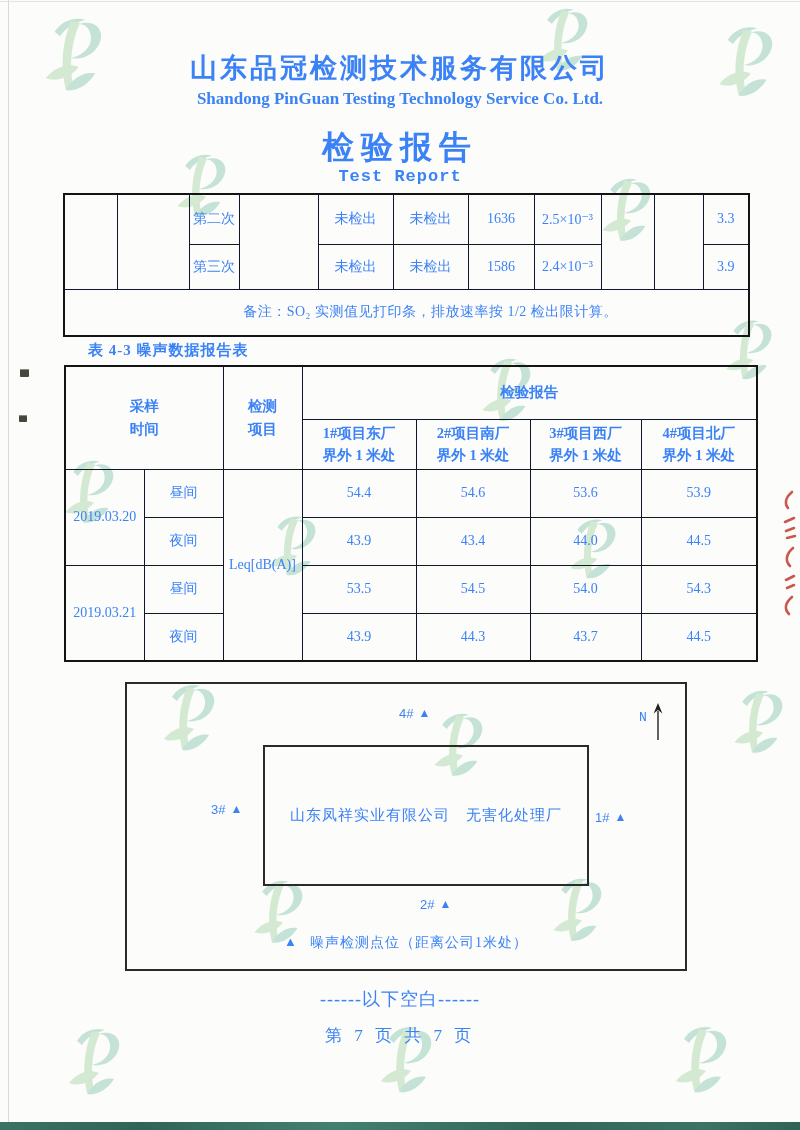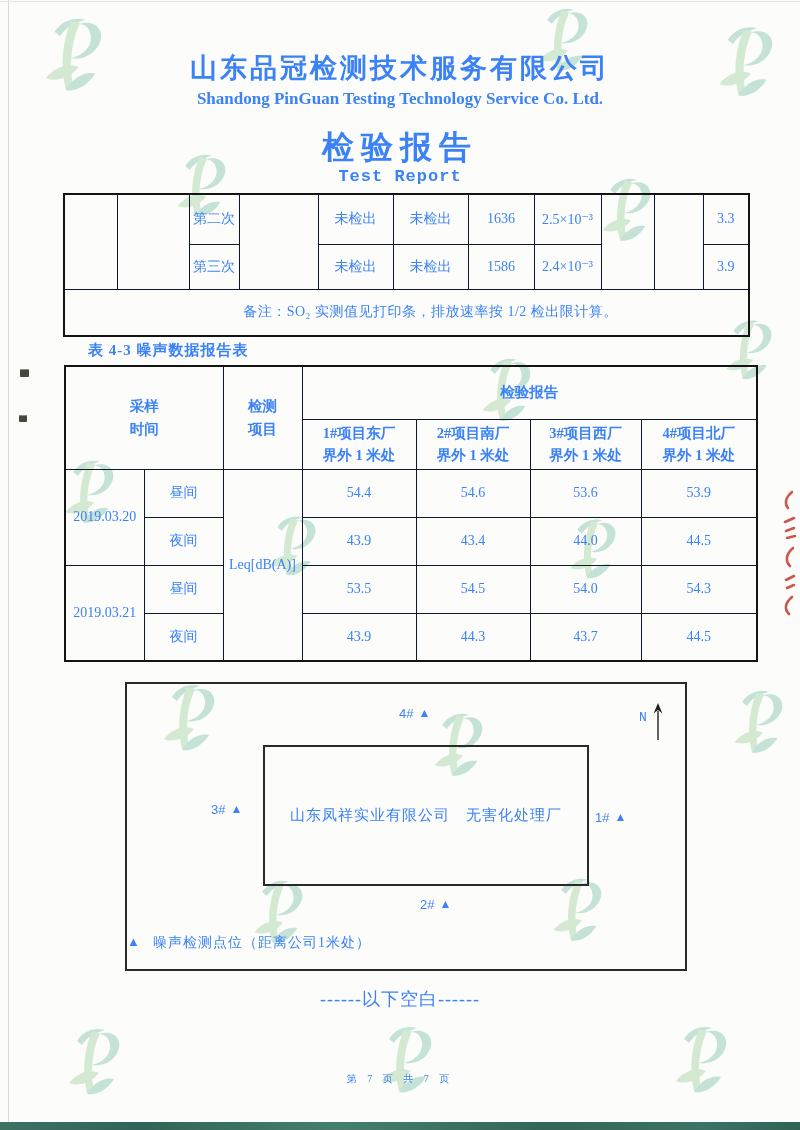--- a/index.html
+++ b/index.html
@@ -52,26 +52,26 @@
          display:flex;align-items:center;justify-content:center;font-size:15px;letter-spacing:1px;}
   .pt{position:absolute;font-size:13px;font-family:"Liberation Sans","DejaVu Sans",sans-serif;white-space:nowrap;}
   .tri{font-size:12px;line-height:1;display:inline-block;transform:translateY(-1px);}
   .pt .tri{margin-left:5px;}
   .pt4{left:272px;top:22px;}
   .pt3{left:84px;top:118px;}
   .pt1{left:468px;top:126px;}
   .pt2{left:293px;top:213px;}
   .north{position:absolute;left:512px;top:18px;display:flex;align-items:flex-start;}
   .n-label{font-size:13px;font-family:"Liberation Mono","DejaVu Sans Mono",monospace;margin-top:8px;margin-right:4px;}
-  .legend{position:absolute;left:0;top:250px;width:100%;text-align:left;font-size:14px;letter-spacing:1px;}
+  .legend{position:absolute;left:0;top:250px;width:100%;text-align:center;font-size:14px;letter-spacing:1px;}
   .legend .tri{margin-right:12px;font-size:13px;}
 
   
   .blank-line{top:987px;font-size:18px;letter-spacing:1px;}
-  .page-num{top:1024px;font-size:10px;letter-spacing:4px;margin-top:48px;}
+  .page-num{top:1024px;font-size:17px;letter-spacing:4px;}
 </style>
 </head>
 <body>
 
 <div class="page">
 
   <div id="wm-layer">
       <svg width="70.4" height="85.80000000000001" viewBox="0 0 64 78" style="left: 36.8px; top: 12.1px;">
         <g fill="none">
     <path d="M16,18 C22,8 34,4 44,7 C34,10 26,14 21,22 Z" fill="#8fc9b6"></path>

